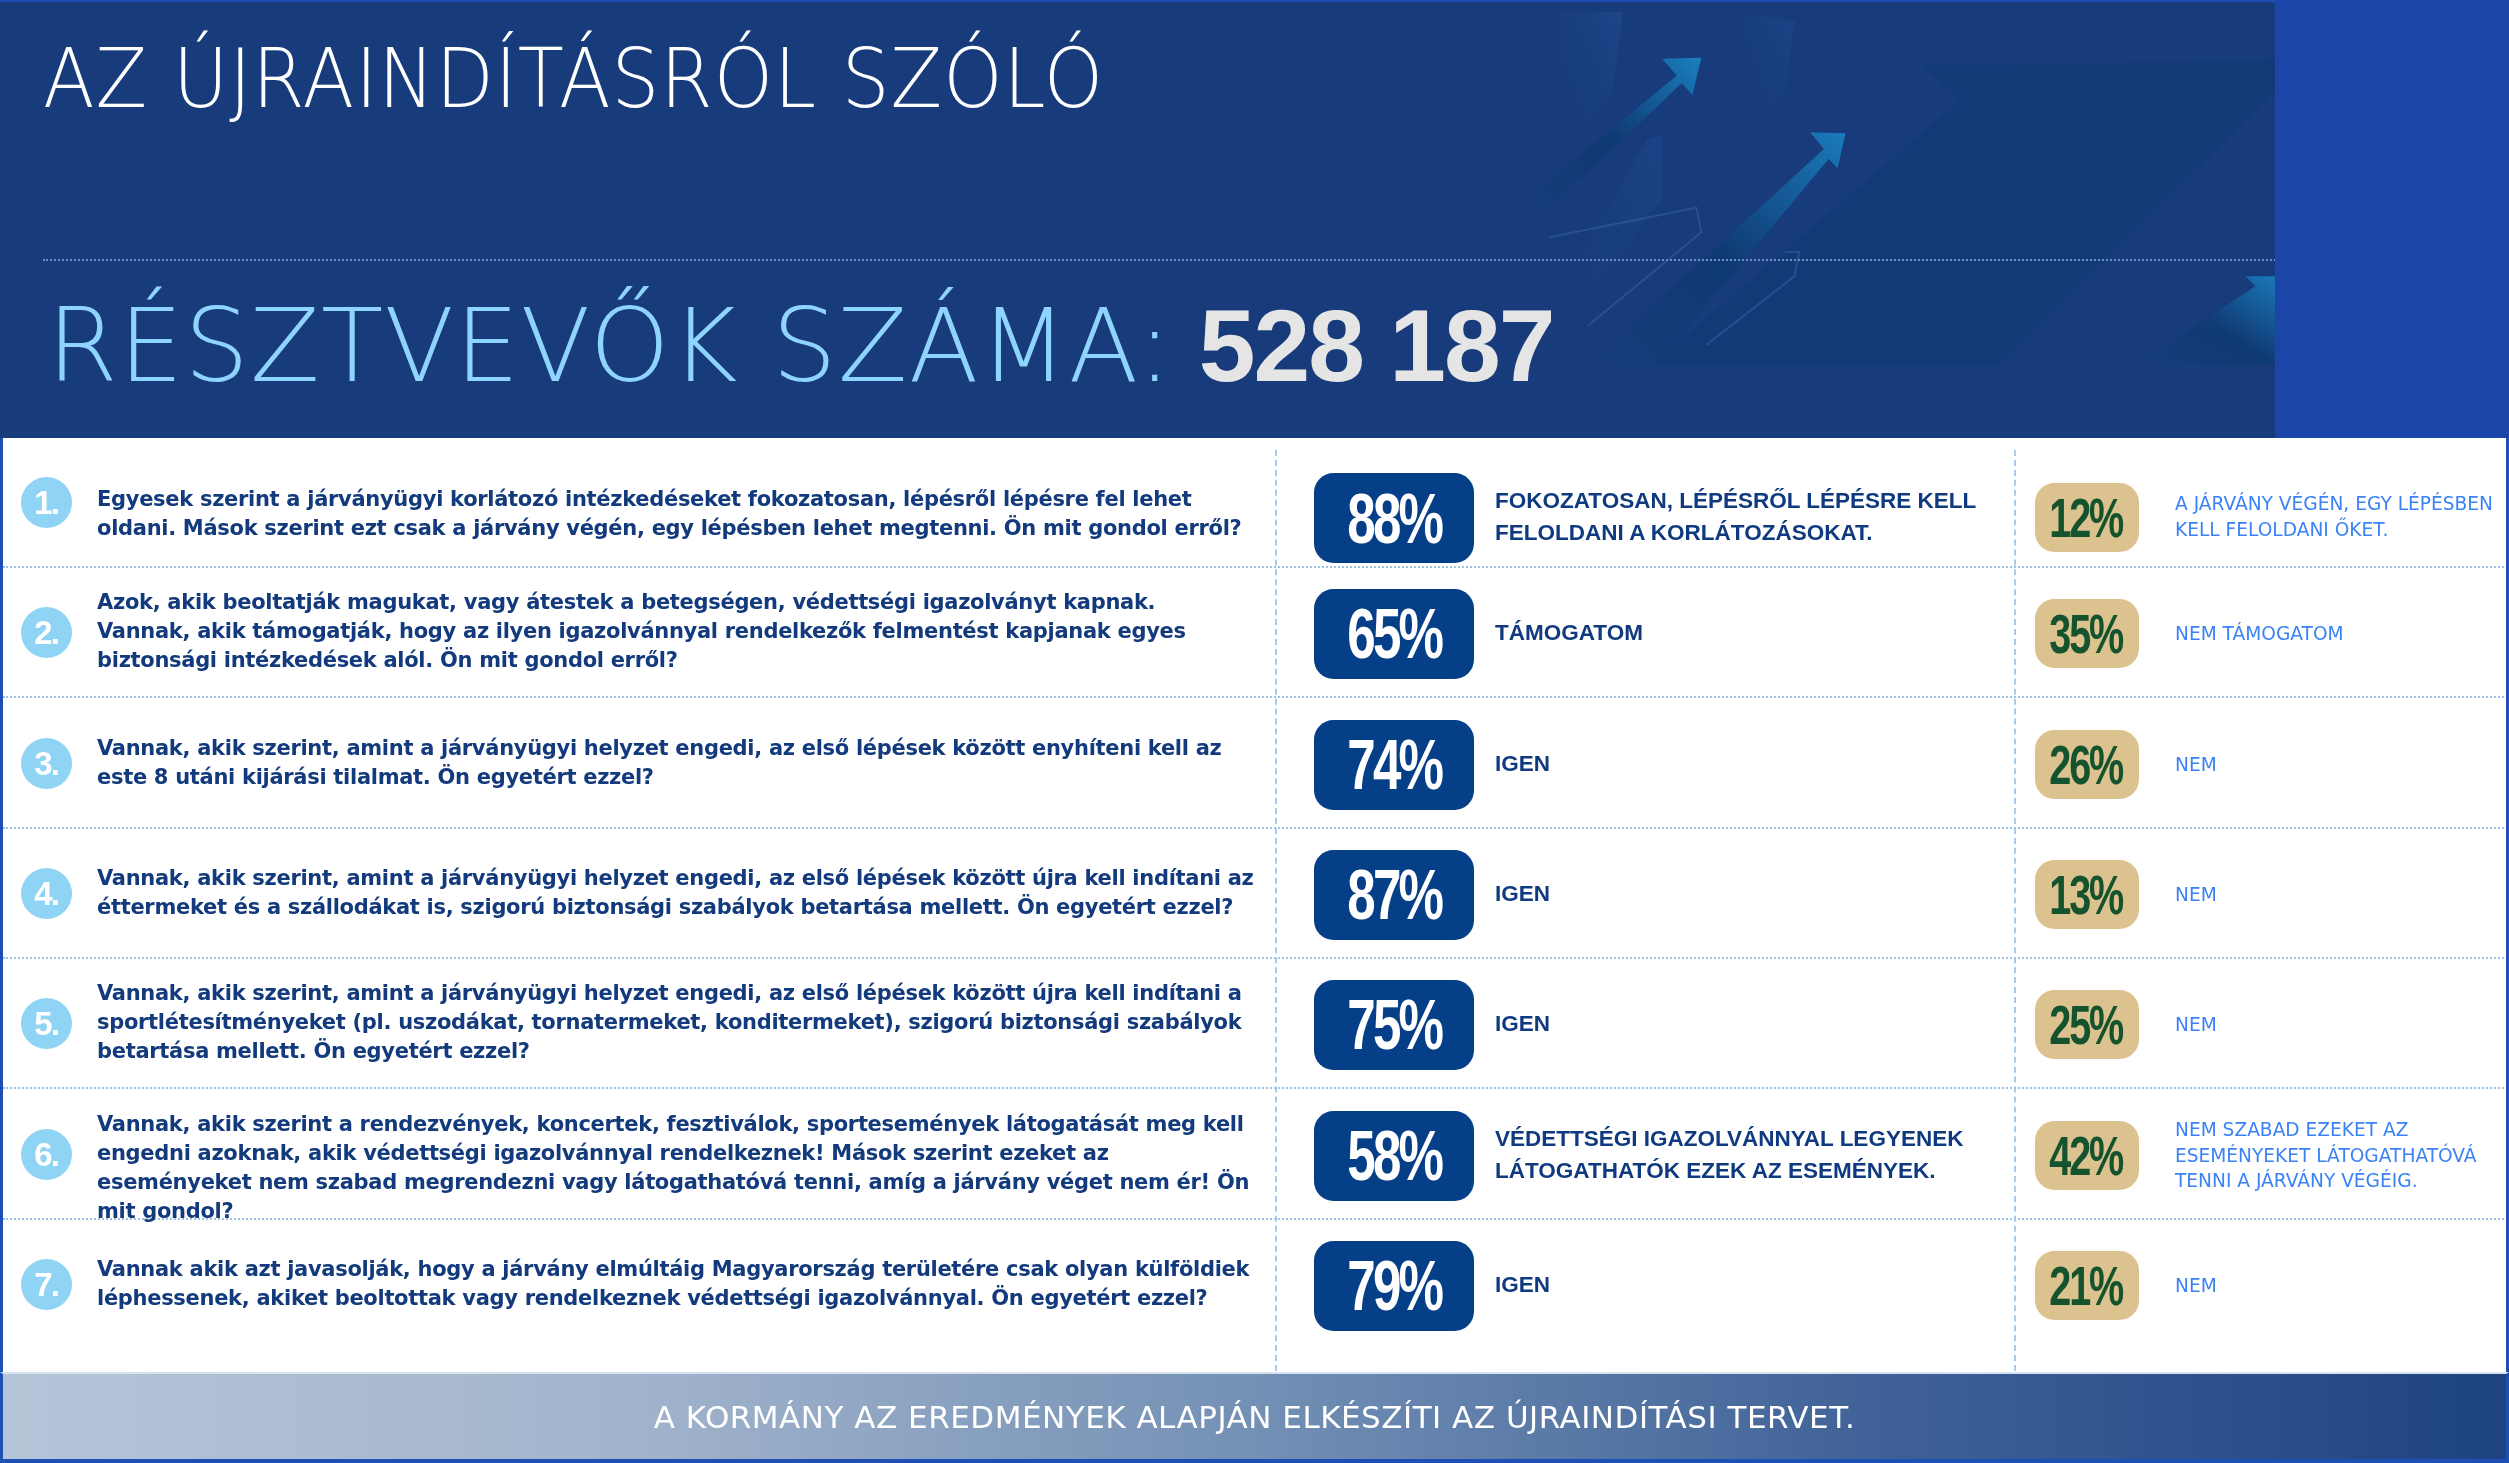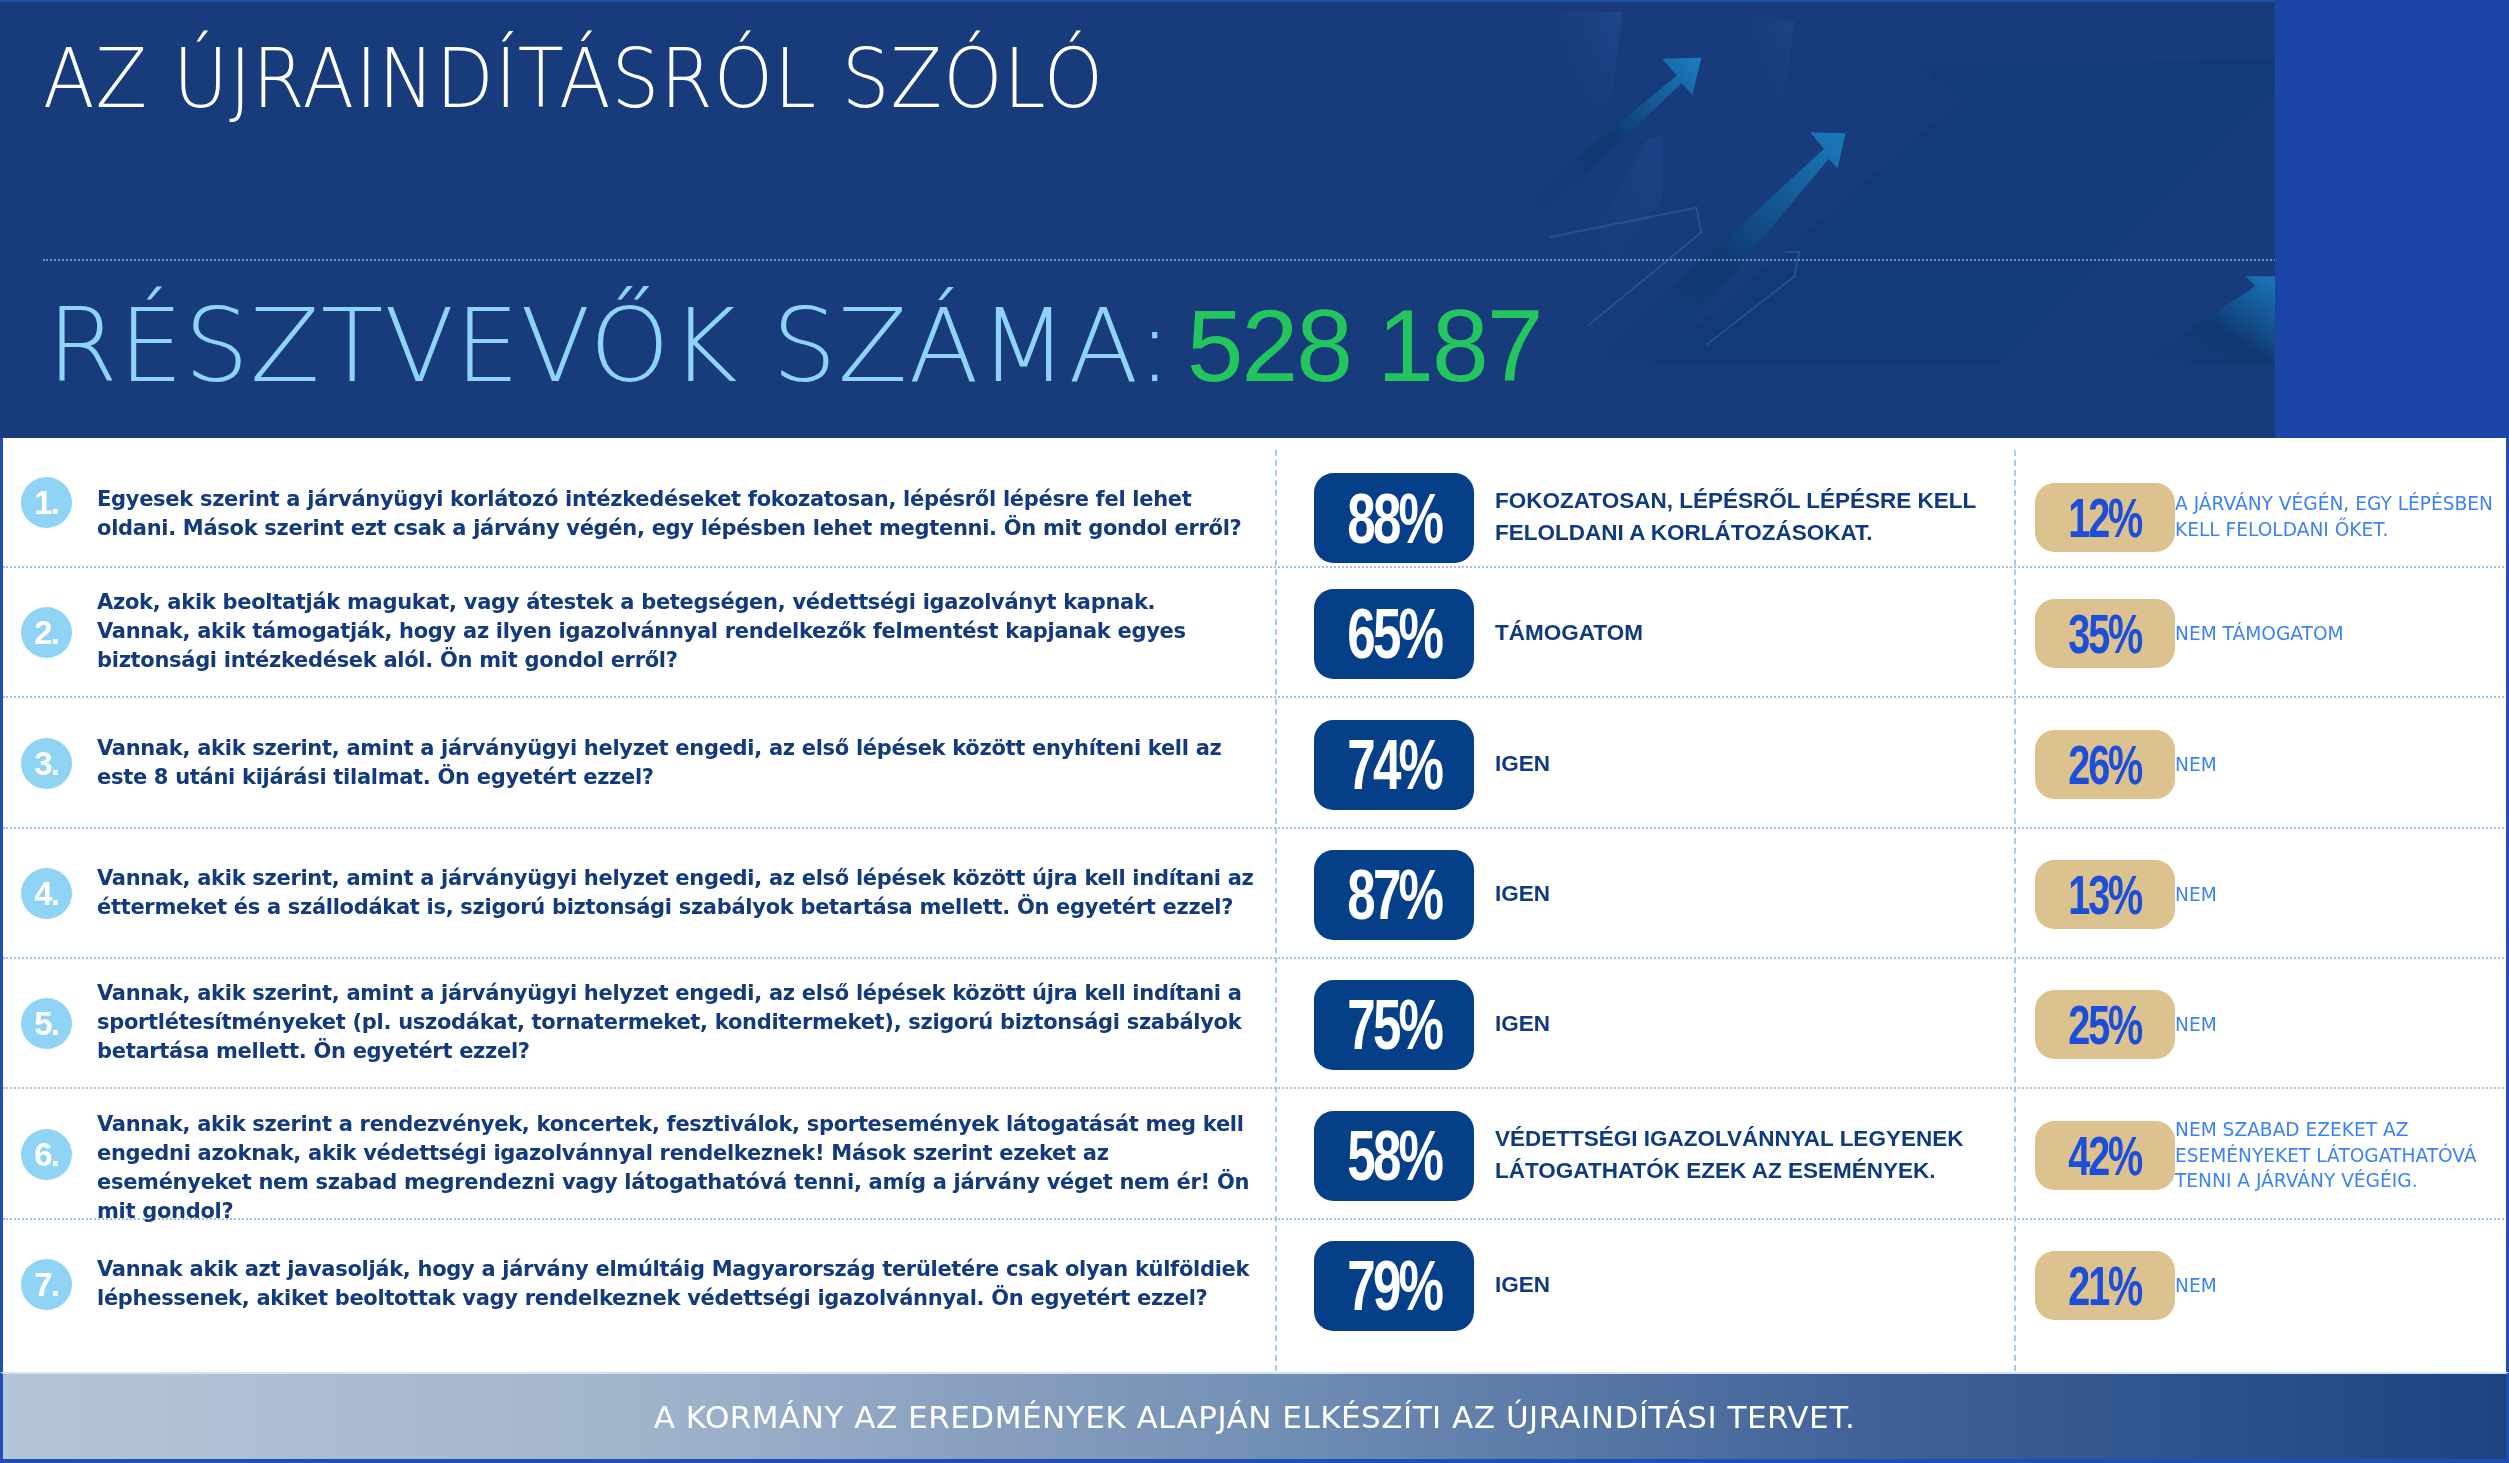--- a/index.html
+++ b/index.html
@@ -30,22 +30,22 @@
   }
   .participants {
     position: absolute; left: 47px; top: 284px; white-space: nowrap;
     color: #8fd3ff; display: flex; align-items: baseline;
   }
   .participants-label {
     font-family: "DejaVu Sans", sans-serif; font-weight: 200; font-size: 102px;
     letter-spacing: 1px; color: #8fd3ff; text-align: center;
   }
   .participants-value {
-    font-family: "Liberation Sans", sans-serif; font-weight: 400; font-size: 102px;
-    color: #22c55e; margin-left: 14px; letter-spacing: -2px;
+    font-family: "Liberation Sans", sans-serif; font-weight: 700; font-size: 102px;
+    color: #e5e5e5; margin-left: 26px; letter-spacing: -2px;
   }
 
   .table {
     position: absolute; left: 0; top: 438px; width: 2509px; height: 934px;
     background: #ffffff; border-left: 3.9px solid #1d4fb5; border-right: 3.9px solid #1d4fb5;
   }
   .row {
     position: absolute; left: 0; width: 2501px; height: 130px;
     border-bottom: 2px dotted #9ec3e6;
   }
@@ -72,23 +72,23 @@
     font-family: "Liberation Sans", sans-serif; font-weight: 700; font-size: 71px;
     letter-spacing: -3.9px;
   }
   .badge-main span, .badge-alt span { display: inline-block; transform: scaleX(0.72); }
   .answer-main {
     position: absolute; left: 1492px; width: 510px;
     font-family: "Liberation Sans", sans-serif; font-weight: 700; font-size: 22.5px;
     line-height: 32px; color: #0f3a80; letter-spacing: 0px;
   }
   .badge-alt {
-    position: absolute; left: 2032px; width: 140px; height: 69px; border-radius: 19.6px;
-    background: #dcc28f; color: #1d4ed8;
-    display: flex; align-items: center; justify-content: center;
+    position: absolute; left: 2032px; width: 104px; height: 69px; border-radius: 19.6px;
+    background: #dcc28f; color: #14532d;
+    display: flex; align-items: center; justify-content: flex-start;
     font-family: "Liberation Sans", sans-serif; font-weight: 700; font-size: 55px;
     letter-spacing: -2.9px;
   }
   .answer-alt {
     position: absolute; left: 2172px; width: 333px;
     font-family: "DejaVu Sans", sans-serif; font-size: 18.6px; line-height: 25.5px;
     color: #3b82f6; letter-spacing: 0px;
   }
 
   .footer {

